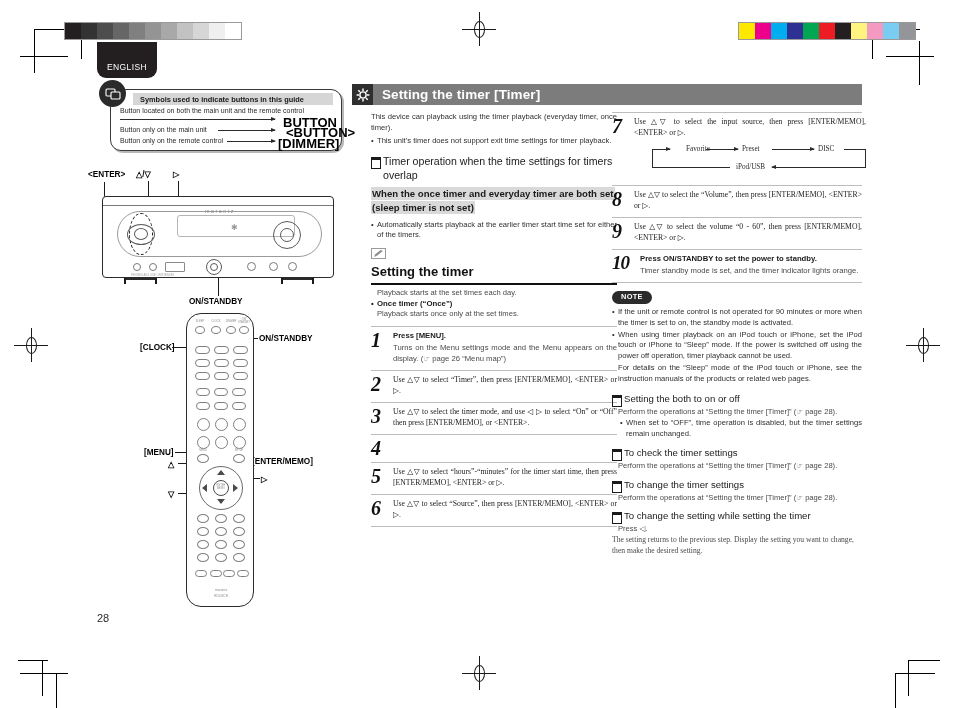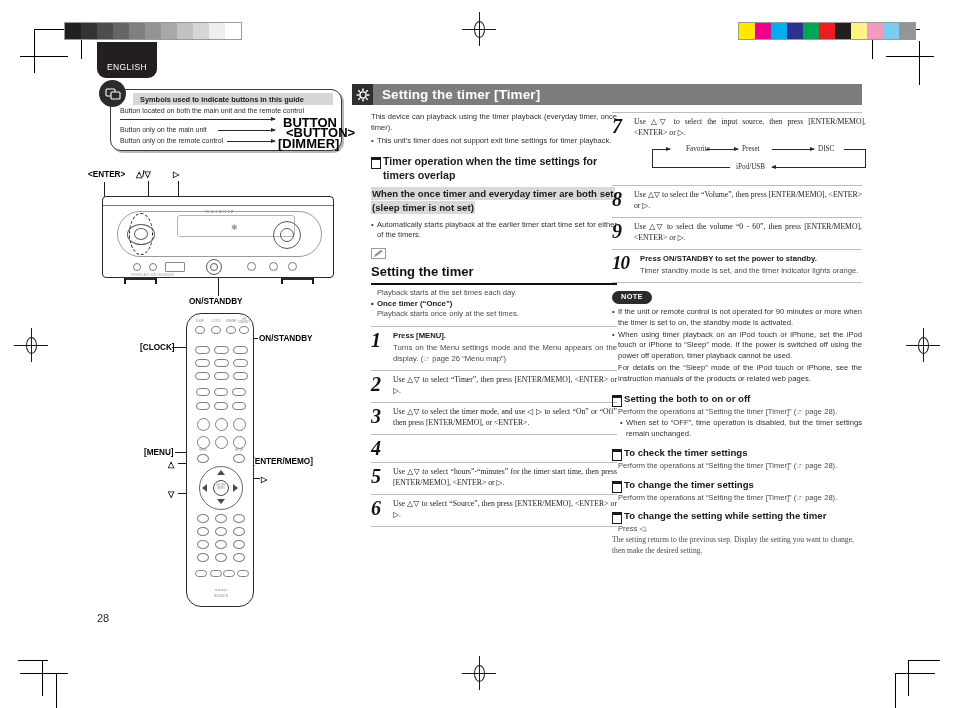--- a/index.html
+++ b/index.html
@@ -118,21 +118,21 @@
 
   .col { position:absolute; font-size:7.6px; line-height:1.42; color:#2f2f2f; }
   .colL { left:371px; top:112px; width:246px; }
   .colR { left:612px; top:112px; width:250px; }
 
   p.body { text-align:justify; margin-bottom:2px; }
   .bullet { position:relative; padding-left:6px; text-align:justify; }
   .bullet::before { content:"\2022"; position:absolute; left:0; top:0; }
 
   h2.sub {
-    font-size:10.6px; font-weight:bold; color:#1a1a1a; line-height:1.25;
+    font-size:10.6px; font-weight:normal; color:#1a1a1a; line-height:1.25;
     margin:9px 0 4px 0; position:relative; padding-left:12px;
   }
   h2.sub::before {
     content:""; position:absolute; left:0; top:2px; width:8px; height:8px;
     border:1.4px solid #1a1a1a; border-top-width:3px;
   }
   h3.hl {
     font-size:9.6px; font-weight:bold; color:#1a1a1a; line-height:1.45;
     background:#d9d9d9; display:inline; box-decoration-break:clone;
     -webkit-box-decoration-break:clone; padding:1px 1px;

